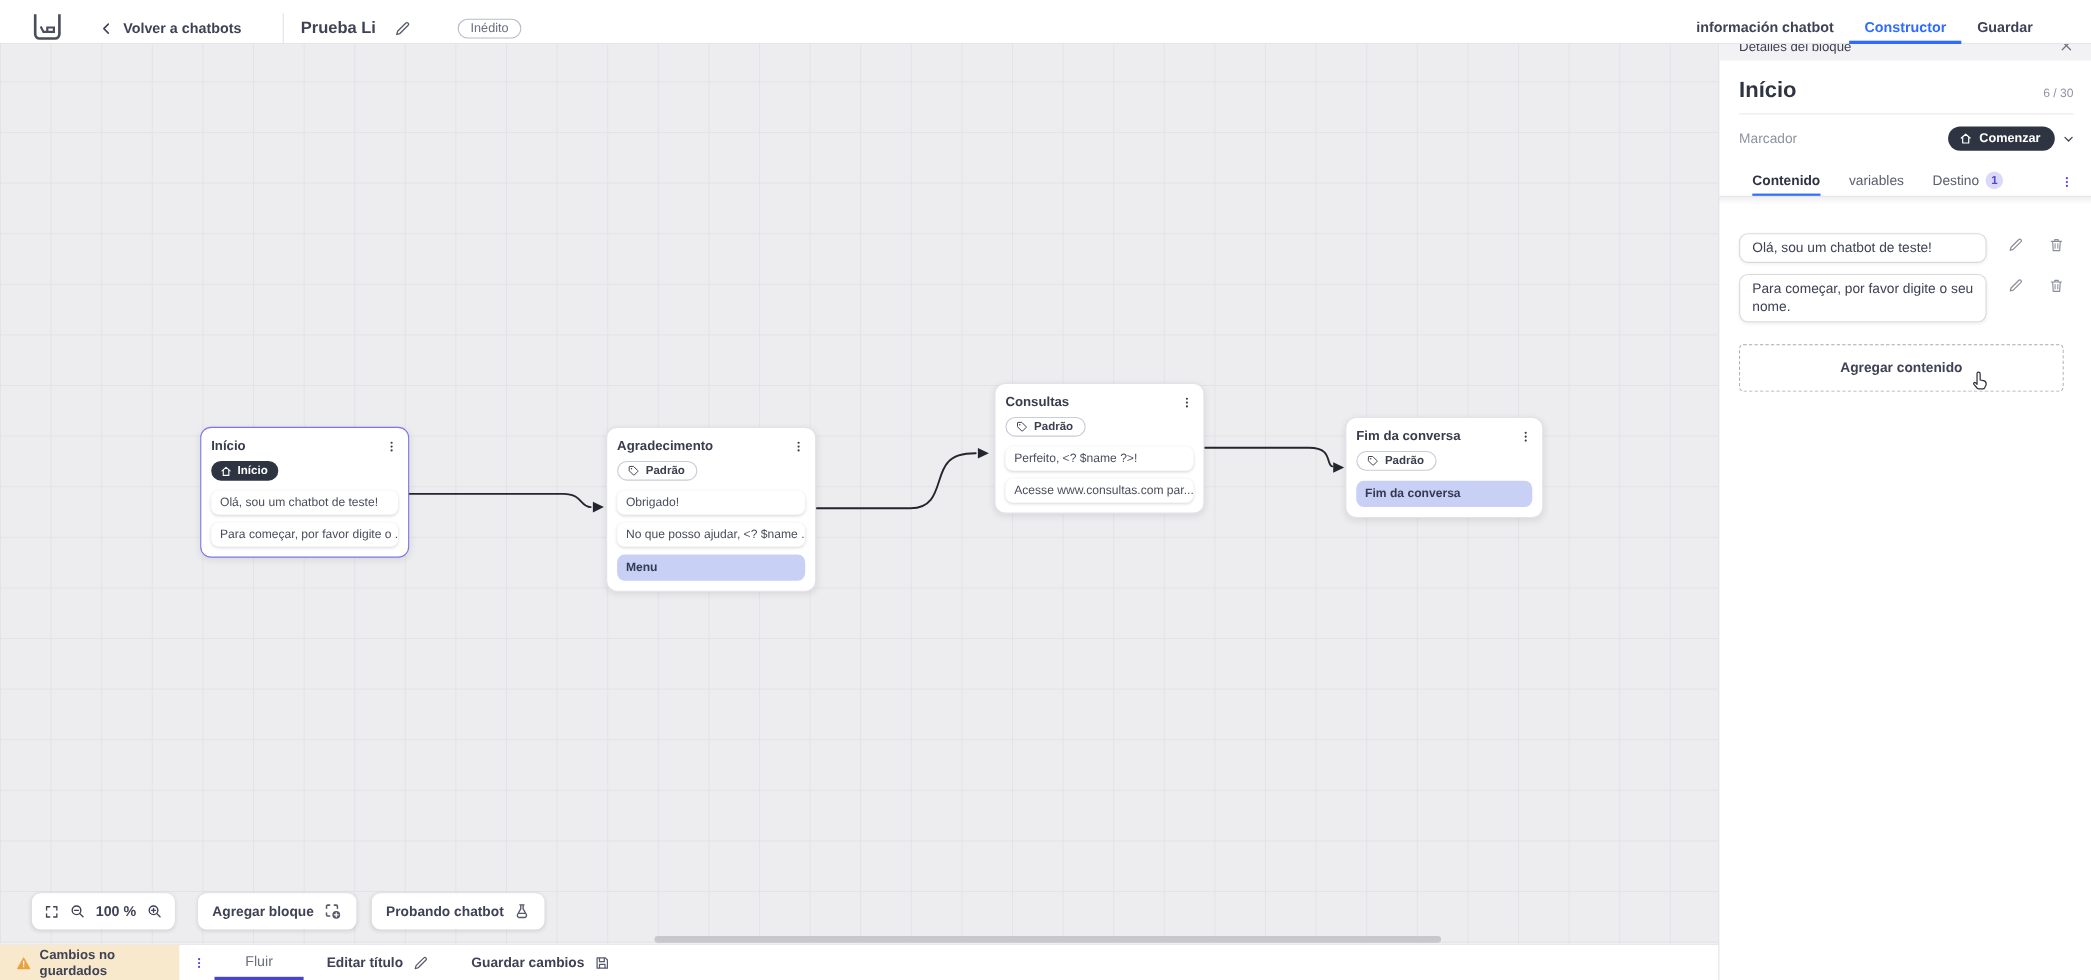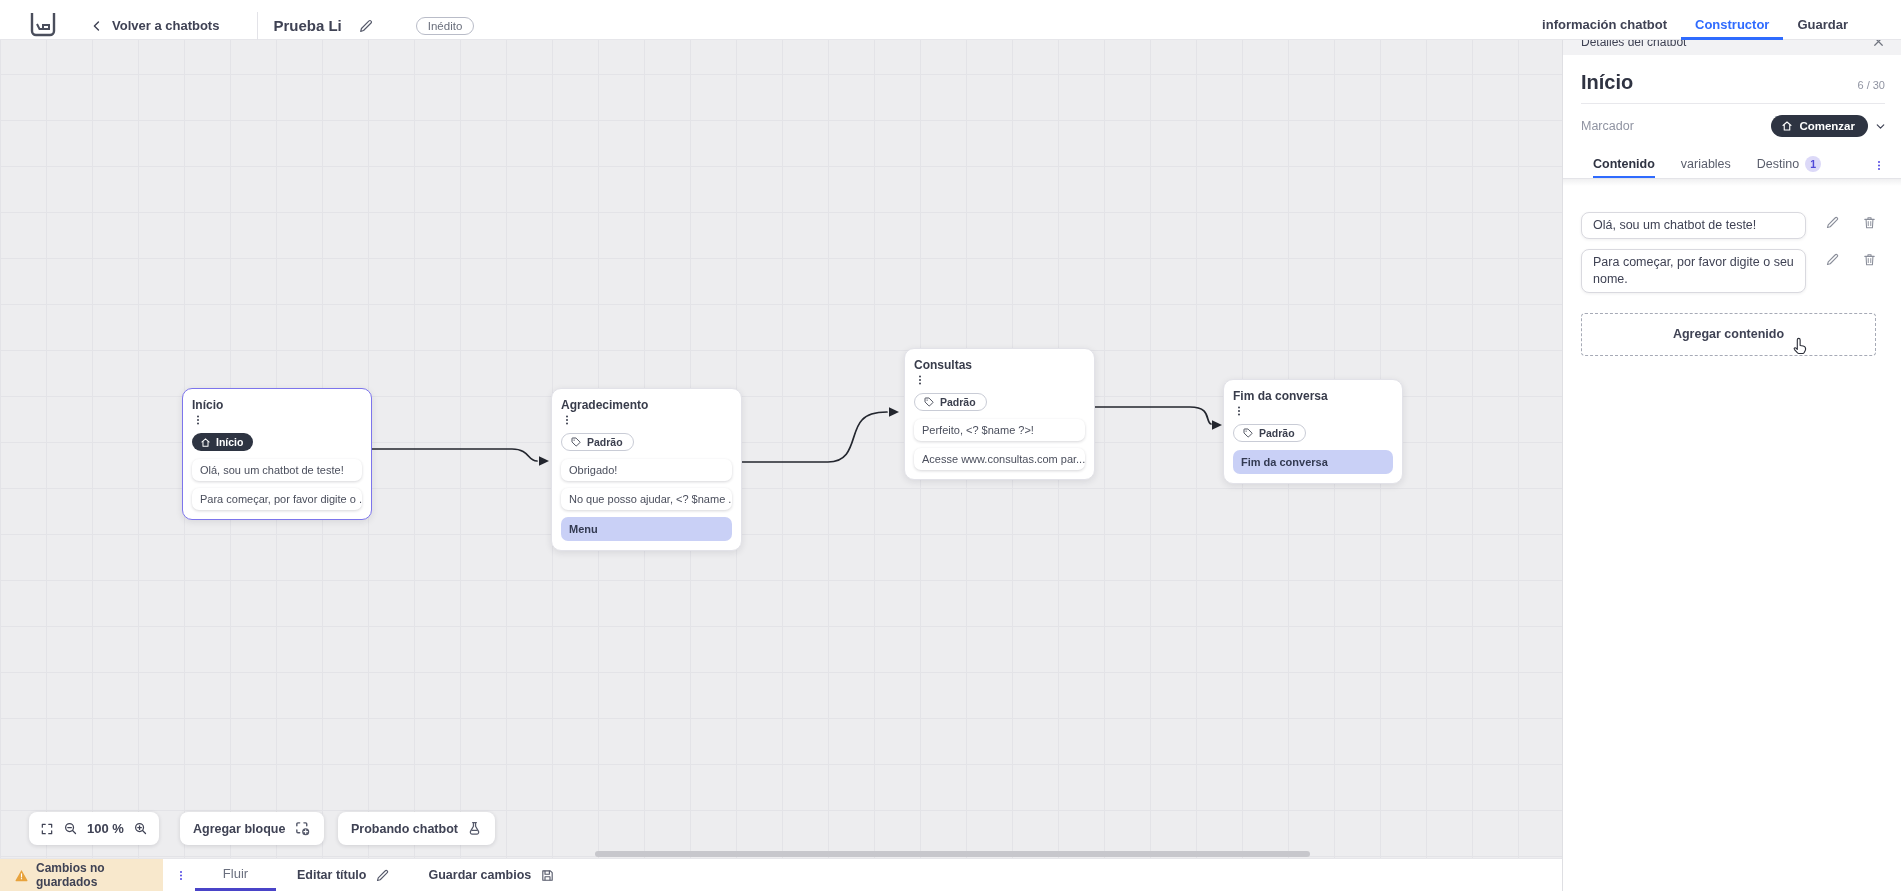--- a/index.html
+++ b/index.html
@@ -26,21 +26,21 @@
   .canvas{position:absolute;left:0;top:28px;width:1562px;height:830px;overflow:hidden;
     background-color:#ededef;
     background-image:linear-gradient(#e3e3e7 1px,transparent 1px),
                      linear-gradient(90deg,#e3e3e7 1px,transparent 1px);
     background-size:46px 46px;}
   .connectors{position:absolute;left:0;top:0;}
 
   .node{position:absolute;background:#fff;border:1px solid #e2e2e8;border-radius:10px;
     box-shadow:0 2px 7px rgba(26,29,46,.10);padding:9px 9px 9px;box-sizing:border-box;cursor:pointer;}
   .node.selected{border:1.5px solid #7d75ec;}
-  .node-head{display:flex;align-items:flex-start;justify-content:space-between;flex-direction:column;}
+  .node-head{display:flex;align-items:flex-start;justify-content:space-between;}
   .node-title{font-size:12px;font-weight:bold;color:#383c4b;}
   .node-kebab{color:#3b3f4e;margin-top:1px;cursor:pointer;}
   .node-badges{margin-top:6px;}
   .pill-start{display:inline-flex;align-items:center;gap:5px;background:#2e3442;color:#fff;
     border-radius:20px;font-size:10.5px;font-weight:bold;padding:3px 10px 3px 8px;}
   .pill-default{display:inline-flex;align-items:flex-start;gap:5px;background:#fff;color:#3b3f4e;
     border:1px solid #c9ccd6;border-radius:20px;font-size:10.5px;font-weight:bold;padding:2px 10px 2px 8px;}
   .node-row{margin-top:7px;background:#fff;border-radius:7px;box-shadow:0 1px 3px rgba(26,29,46,.18);
     padding:5px 8px;font-size:11px;color:#4a4e5c;white-space:nowrap;overflow:hidden;cursor:pointer;}
   .node-chip{margin-top:7px;background:#c9d0f6;border-radius:7px;padding:6px 8px;font-size:11px;
@@ -309,21 +309,21 @@
             <path d="M7.2 15h9.6" stroke="currentColor" stroke-width="2"></path>
           </svg>
       </span>
     </button>
 
     <div class="hscroll"></div>
   </div>
 
   <aside class="panel">
     <div class="p-header">
-      <span class="p-header-title">Detalles del chatbot</span>
+      <span class="p-header-title">Detalles del bloque</span>
       <span class="p-close">
         <svg width="15" height="15" viewBox="0 0 24 24">
             <path d="M6 6l12 12M18 6L6 18" stroke="currentColor" stroke-width="1.9" stroke-linecap="round"></path>
           </svg>
       </span>
     </div>
 
     <div class="p-title-row">
       <span class="p-title">Início</span>
       <span class="p-count">6 / 30</span>

